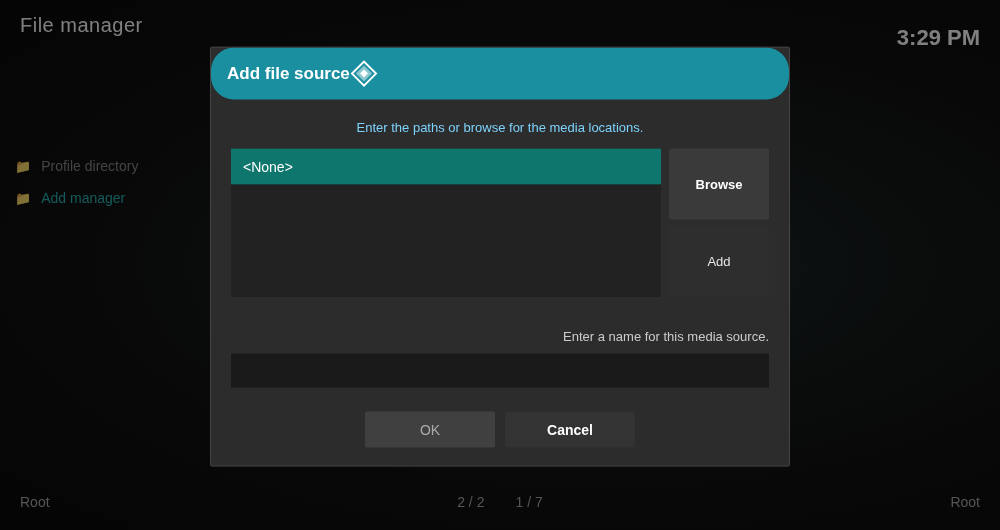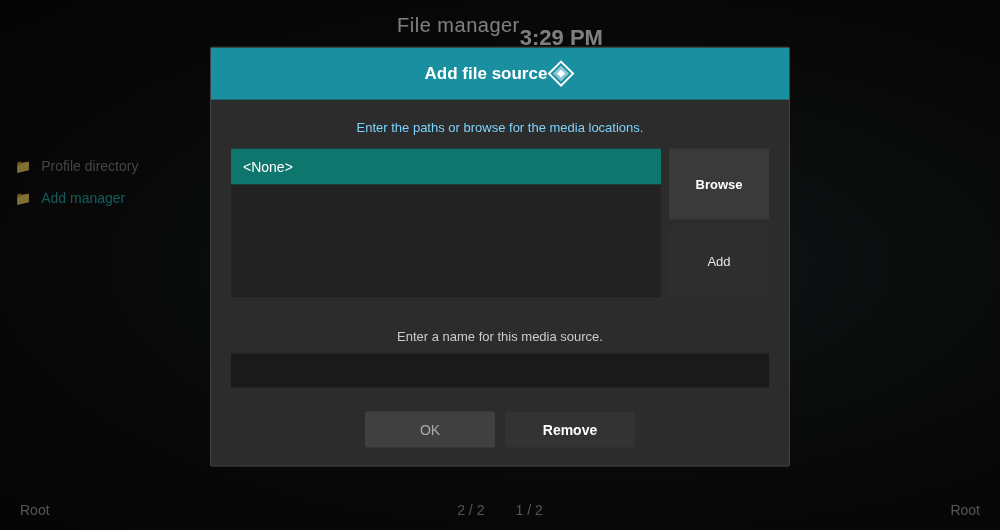--- a/index.html
+++ b/index.html
@@ -21,21 +21,21 @@
       z-index: 0;
     }
 
     
     .top-bar {
       position: absolute;
       top: 0; left: 0; right: 0;
       height: 50px;
       display: flex;
       align-items: center;
-      justify-content: center;
+      justify-content: space-between;
       padding: 0 20px;
       z-index: 10;
     }
 
     .app-title {
       color: #ffffff;
       font-size: 20px;
       font-weight: normal;
       letter-spacing: 0.5px;
     }
@@ -43,21 +43,21 @@
     .clock {
       color: #ffffff;
       font-size: 22px;
       font-weight: bold;
       margin-top: 26px;
     }
 
     
     .bottom-bar {
       position: absolute;
-      bottom: 0; left: 0; right: 0;
+      bottom: 8px; left: 0; right: 0;
       height: 40px;
       display: flex;
       align-items: center;
       justify-content: space-between;
       padding: 0 20px;
       z-index: 10;
     }
 
     .bottom-label {
       color: #aaa;
@@ -118,21 +118,22 @@
       z-index: 30;
       border-radius: 2px;
       overflow: hidden;
     }
 
     .dialog-header {
       background: #1a8fa0;
       padding: 12px 16px;
       display: flex;
       align-items: center;
-      justify-content: center;
+      justify-content: flex-start;
+      border-radius: 23px;
     }
 
     .dialog-title {
       color: #ffffff;
       font-size: 17px;
       font-weight: bold;
     }
 
     .dialog-icon {
       width: 28px;
@@ -213,21 +214,21 @@
       color: #888;
     }
 
     .name-section {
       padding: 16px 20px 10px 20px;
     }
 
     .name-instruction {
       color: #ccc;
       font-size: 13px;
-      text-align: center;
+      text-align: right;
       margin-bottom: 10px;
     }
 
     .name-input {
       width: 100%;
       background: #1a1a1a;
       border: none;
       height: 34px;
       color: #ccc;
       font-size: 13px;
@@ -314,25 +315,25 @@
     </div>
   </div>
 
   <div class="name-section">
     <div class="name-instruction">Enter a name for this media source.</div>
     <input class="name-input" type="text" value="" style="">
   </div>
 
   <div class="dialog-footer">
     <button class="btn-ok">OK</button>
-    <button class="btn-cancel">Remove</button>
+    <button class="btn-cancel">Cancel</button>
   </div>
 </div>
 
 <div class="bottom-bar">
   <span class="bottom-label">Root</span>
   <span class="bottom-center">
     <span>2 / 2</span>
     &nbsp;&nbsp;&nbsp;&nbsp;&nbsp;&nbsp;
-    <span>1 / 2</span>
+    <span>1 / 7</span>
   </span>
   <span class="bottom-label">Root</span>
 </div>
 
 </body></html>

